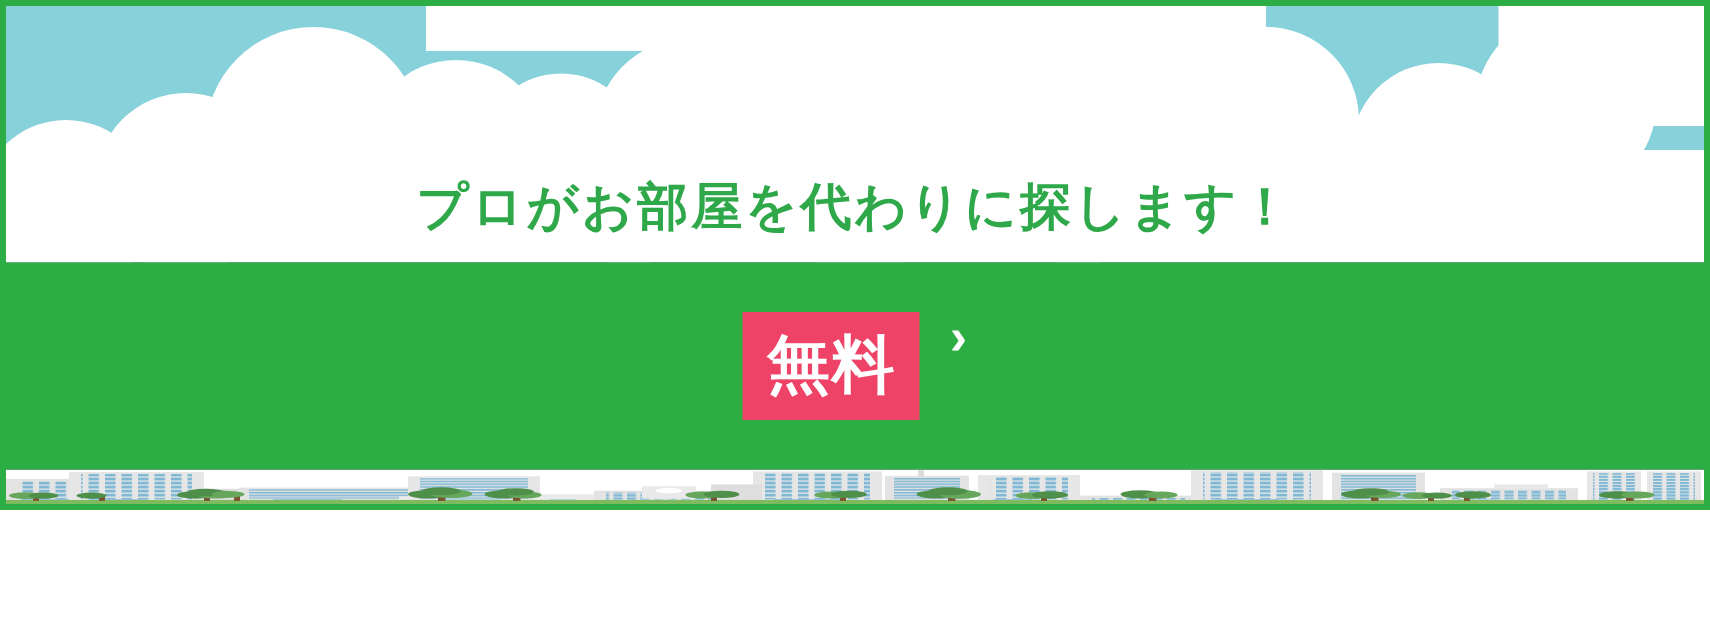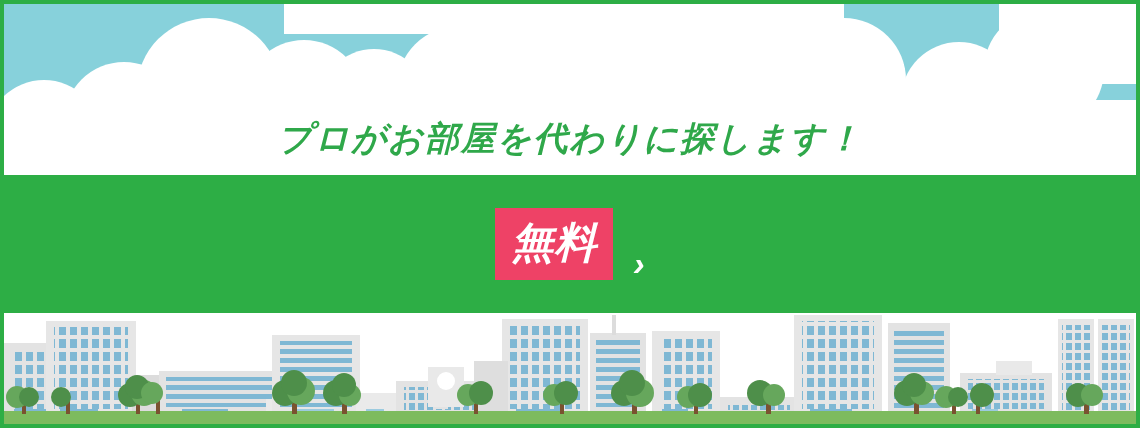--- a/index.html
+++ b/index.html
@@ -1,27 +1,26 @@
 <!DOCTYPE html>
 <html><head>
 <meta charset="utf-8">
 <style>
   html,body{margin:0;padding:0;background:#ffffff;}
   body{font-family:"Liberation Sans","DejaVu Sans",sans-serif;}
 
   .banner{
     position:relative;
     width:1140px;
-    height:428px;
+    height:340px;
     box-sizing:border-box;
     border:4px solid #2DAE45;
     overflow:hidden;
     background:#0f172a;
     cursor:pointer;
-    font-style:italic;
   }
 
   
   .sky-area{
     position:absolute;
     left:0;top:0;right:0;
     height:171px;
     background:#87D1DB;
     overflow:hidden;
   }
@@ -54,21 +53,21 @@
     top:171px;
     height:138px;
     background:#2DAE45;
     display:flex;
     align-items:center;
     justify-content:center;
     z-index:2;
   }
   .cta-inner{
     display:flex;
-    align-items:flex-end;
+    align-items:flex-start;
     gap:16px;
   }
   .badge-free{
     background:#EE4266;
     color:#ffffff;
     font-size:42px;
     font-weight:bold;
     line-height:1;
     padding:14px 16px 16px 16px;
     letter-spacing:1px;

